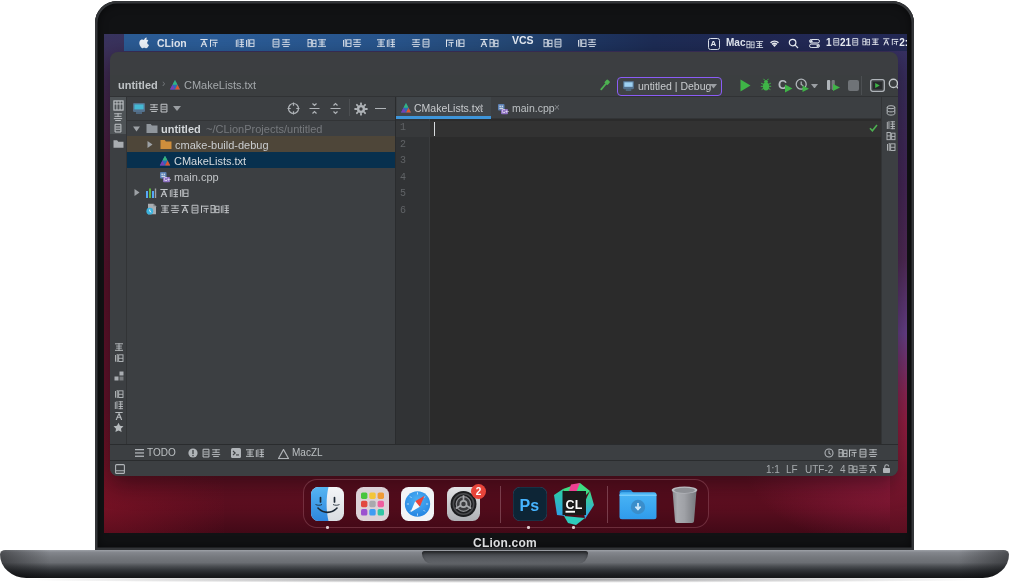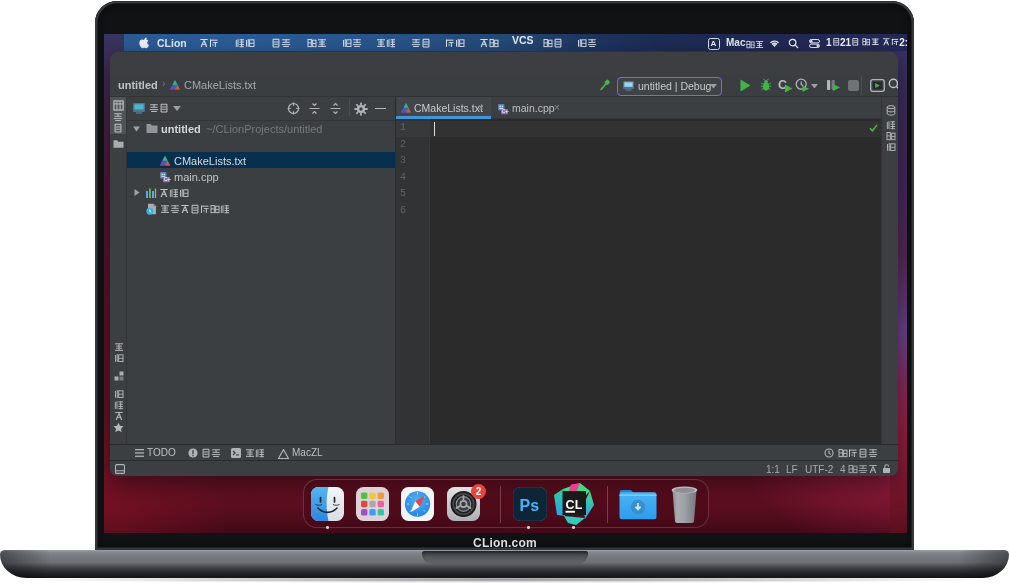--- a/index.html
+++ b/index.html
@@ -330,20 +330,29 @@
    <div class="a" style="left:0;top:22.5px;width:268px;height:1px;background:#323436"></div>
 
    <svg class="a" style="left:5px;top:27px" width="9" height="9" viewBox="0 0 9 9">
             <polygon points="1,2.5 8,2.5 4.5,7.5" fill="#9da1a5"></polygon>
           </svg>
    <svg class="a" style="left:19px;top:25.5px" width="12" height="11" viewBox="0 0 12 11" fill="#90969c">
             <path d="M0.5 1h4.2l1.2 1.6h5.6v7.4h-11z"></path>
           </svg>
    <b class="a" style="left:34px;top:25.5px;color:#d4d8db">untitled</b>
    <span class="a" style="left:79px;top:25.5px;color:#76797d">~/CLionProjects/untitled</span>
+   <div class="a" style="left:0;top:39px;width:268px;height:16px;background:#4e4639">
+    <svg class="a" style="left:18px;top:4px" width="9" height="9" viewBox="0 0 9 9">
+              <polygon points="2.5,1 7.5,4.5 2.5,8" fill="#9da1a5"></polygon>
+            </svg>
+    <svg class="a" style="left:33px;top:2.5px" width="12" height="11" viewBox="0 0 12 11" fill="#cf8e3c">
+              <path d="M0.5 1h4.2l1.2 1.6h5.6v7.4h-11z"></path>
+            </svg>
+    <span class="a" style="left:48px;top:2.5px;color:#c9cccf">cmake-build-debug</span>
+   </div>
    <div class="a" style="left:0;top:55px;width:268px;height:16px;background:#07304e">
     <svg class="a" style="left:32px;top:2.5px" width="12" height="12" viewBox="0 0 12 12">
               <polygon points="6,0.8 11.2,10.6 0.8,10.6" fill="#2b6cb8"></polygon>
               <polygon points="6,0.8 8.6,5.6 3.4,5.6" fill="#35b57c"></polygon>
               <polygon points="8.6,5.6 11.2,10.6 6,10.6" fill="#e0562c"></polygon>
               <polygon points="3.4,5.6 6,10.6 0.8,10.6" fill="#7a3fb5"></polygon>
             </svg>
     <span class="a" style="left:47px;top:2.5px;color:#d6dadd">CMakeLists.txt</span>
    </div>
    <div class="a" style="left:0;top:71px;width:268px;height:16px">

